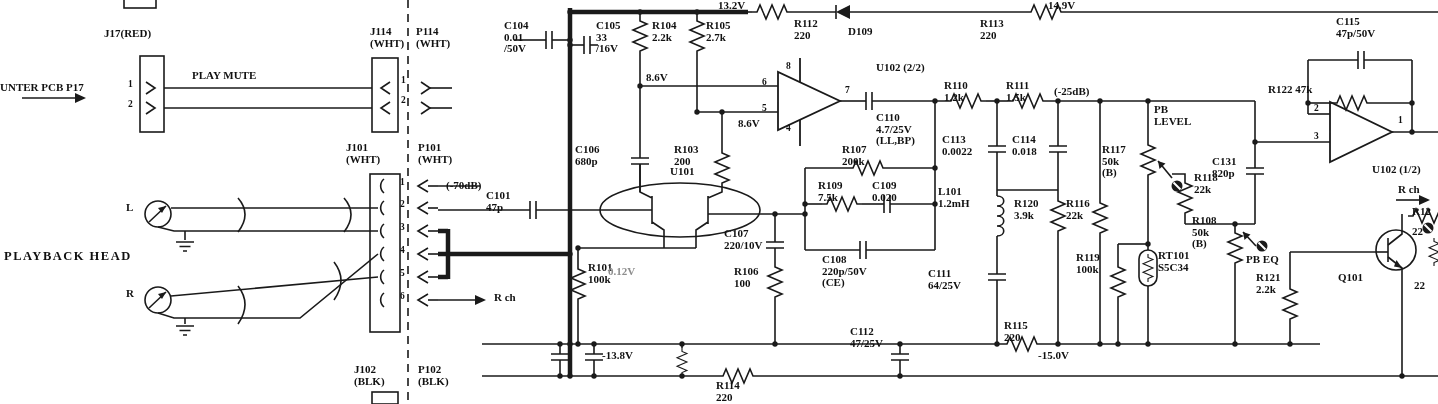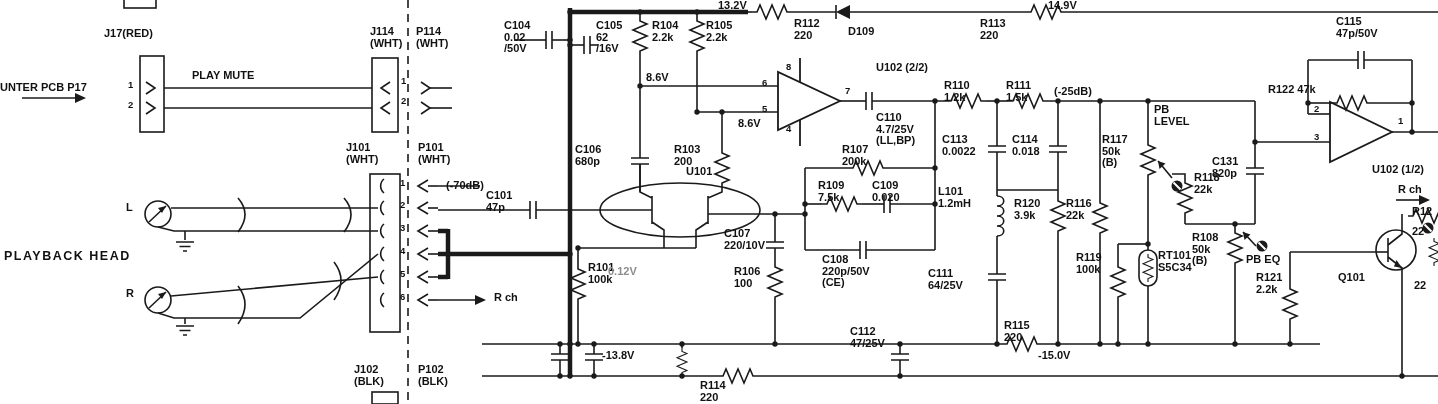--- a/index.html
+++ b/index.html
@@ -1,17 +1,17 @@
 <!DOCTYPE html>
 <html><head>
 <meta charset="utf-8">
 <style>
   html,body{margin:0;padding:0;background:#e8e8e8;}
   #stage{position:relative;width:1438px;height:404px;background:#ffffff;overflow:hidden;
-         font-family:Liberation Sans, sans-serif;}
+         font-family:Liberation Serif, serif;}
   #wires{position:absolute;left:0;top:0;width:1438px;height:404px;}
   svg{stroke:#1a1a1a;fill:none;stroke-width:1.6;}
   svg .f{fill:#1a1a1a;stroke:none;}
   svg .thick{stroke-width:4.5;}
   svg .sym{stroke-width:1.8;}
   .lbl{position:absolute;font-size:11px;font-weight:bold;color:#111;
        white-space:pre-line;line-height:1.05;z-index:2;}
   .pin{font-size:9.5px;}
   .big{font-size:12.5px;letter-spacing:1.5px;}
   .dim{color:#8d8d8d;}
@@ -460,42 +460,42 @@
 <div class="lbl big" style="left:4px;top:250px">PLAYBACK HEAD</div>
 <div class="lbl" style="left:126px;top:202px">L</div>
 <div class="lbl" style="left:126px;top:288px">R</div>
 <div class="lbl" style="left:494px;top:292px">R ch</div>
 <div class="lbl" style="left:354px;top:364px">J102
 (BLK)</div>
 <div class="lbl" style="left:418px;top:364px">P102
 (BLK)</div>
 
 <div class="lbl" style="left:504px;top:20px">C104
-0.02
+0.01
 /50V</div>
 <div class="lbl" style="left:596px;top:20px">C105
-62
+33
 /16V</div>
 <div class="lbl" style="left:652px;top:20px">R104
 2.2k</div>
 <div class="lbl" style="left:706px;top:20px">R105
-2.2k</div>
+2.7k</div>
 <div class="lbl" style="left:876px;top:62px">U102 (2/2)</div>
 <div class="lbl pin" style="left:786px;top:62px">8</div>
 <div class="lbl pin" style="left:762px;top:78px">6</div>
 <div class="lbl pin" style="left:762px;top:104px">5</div>
 <div class="lbl pin" style="left:845px;top:86px">7</div>
 <div class="lbl pin" style="left:786px;top:124px">4</div>
 <div class="lbl" style="left:646px;top:72px">8.6V</div>
 <div class="lbl" style="left:738px;top:118px">8.6V</div>
 <div class="lbl" style="left:575px;top:144px">C106
 680p</div>
 <div class="lbl" style="left:674px;top:144px">R103
 200</div>
-<div class="lbl" style="left:686px;top:166px">U101</div>
+<div class="lbl" style="left:670px;top:166px">U101</div>
 <div class="lbl" style="left:842px;top:144px">R107
 200k</div>
 <div class="lbl" style="left:818px;top:180px">R109
 7.5k</div>
 <div class="lbl" style="left:872px;top:180px">C109
 0.020</div>
 <div class="lbl" style="left:876px;top:112px">C110
 4.7/25V
 (LL,BP)</div>
 <div class="lbl" style="left:724px;top:228px">C107
@@ -517,43 +517,43 @@
 <div class="lbl" style="left:942px;top:134px">C113
 0.0022</div>
 <div class="lbl" style="left:1012px;top:134px">C114
 0.018</div>
 <div class="lbl" style="left:938px;top:186px">L101
 1.2mH</div>
 <div class="lbl" style="left:1014px;top:198px">R120
 3.9k</div>
 <div class="lbl" style="left:1066px;top:198px">R116
 22k</div>
-<div class="lbl" style="left:1102px;top:134px">R117
+<div class="lbl" style="left:1102px;top:144px">R117
 50k
 (B)</div>
 <div class="lbl" style="left:1154px;top:104px">PB
 LEVEL</div>
 <div class="lbl" style="left:1194px;top:172px">R118
 22k</div>
 <div class="lbl" style="left:1212px;top:156px">C131
 820p</div>
-<div class="lbl" style="left:1192px;top:232px">R108
+<div class="lbl" style="left:1192px;top:215px">R108
 50k
 (B)</div>
 <div class="lbl" style="left:1246px;top:254px">PB EQ</div>
 <div class="lbl" style="left:1158px;top:250px">RT101
 S5C34</div>
 <div class="lbl" style="left:1076px;top:252px">R119
 100k</div>
 <div class="lbl" style="left:928px;top:268px">C111
 64/25V</div>
 <div class="lbl" style="left:850px;top:326px">C112
 47/25V</div>
 <div class="lbl" style="left:1004px;top:320px">R115
 220</div>
 <div class="lbl" style="left:1256px;top:272px">R121
 2.2k</div>
-<div class="lbl" style="left:700px;top:380px">R114
+<div class="lbl" style="left:716px;top:380px">R114
 220</div>
 <div class="lbl" style="left:602px;top:350px">-13.8V</div>
 <div class="lbl" style="left:1038px;top:350px">-15.0V</div>
 
 </div>
 
 </body></html>

